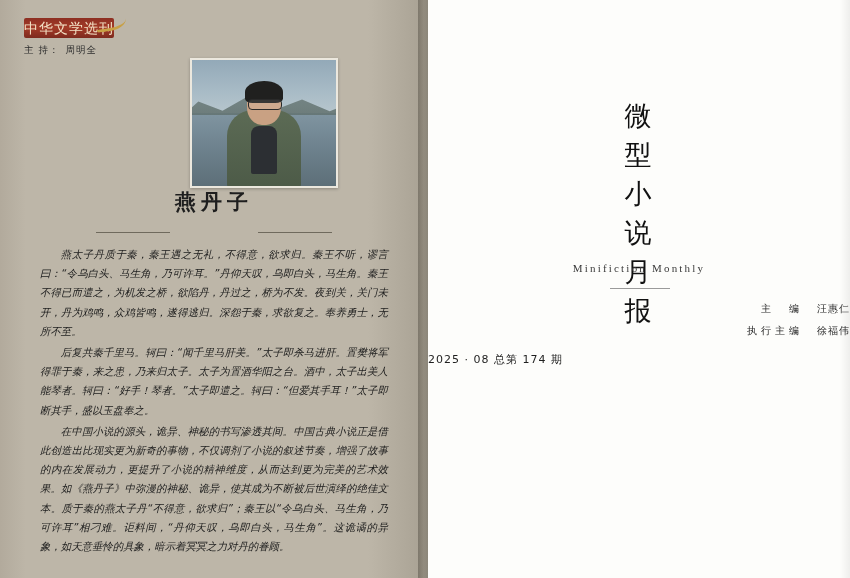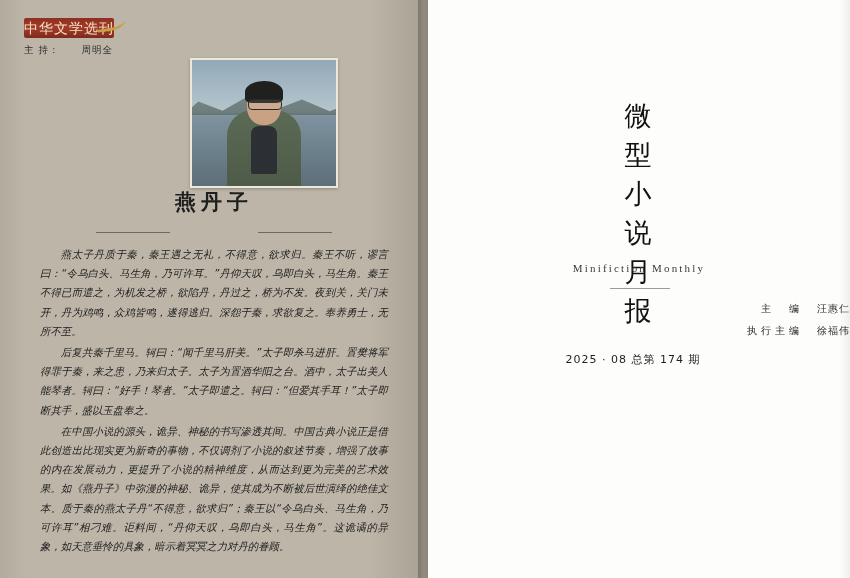--- a/index.html
+++ b/index.html
@@ -72,21 +72,21 @@
   }
   .editor-line {
     position: absolute;
     left: 24px;
     top: 44px;
     font-size: 9.5px;
     color: #2c2c2c;
     letter-spacing: 1px;
     font-family: "DejaVu Sans", sans-serif;
   }
-  .editor-line .lbl { margin-right: 22px; }
+  .editor-line .lbl { margin-right: 6px; }
   .photo-frame {
     position: absolute;
     left: 190px;
     top: 58px;
     width: 144px;
     height: 126px;
     border: 2px solid #ece8de;
     box-shadow: 0 1px 3px rgba(0,0,0,0.25);
     overflow: hidden;
     background: #8ba3b4;
@@ -228,21 +228,20 @@
     letter-spacing: 1px;
     font-family: "DejaVu Sans", sans-serif;
   }
   .credit .role { margin-right: 14px; letter-spacing: 4px; }
   .credit.c1 { top: 302px; }
   .credit.c2 { top: 324px; margin-left: 36px; }
   .issue-line {
     position: absolute;
     left: 0; right: 12px;
     top: 352px;
-    text-align: center;
     font-size: 11px;
     color: #1f1f1f;
     letter-spacing: 1px;
     font-family: "DejaVu Sans", sans-serif;
   }
   .page-shadow-right {
     position: absolute;
     right: 0; top: 0; bottom: 0; width: 10px;
     background: linear-gradient(90deg, rgba(0,0,0,0.0) 0%, rgba(0,0,0,0.06) 100%);
     pointer-events: none;

